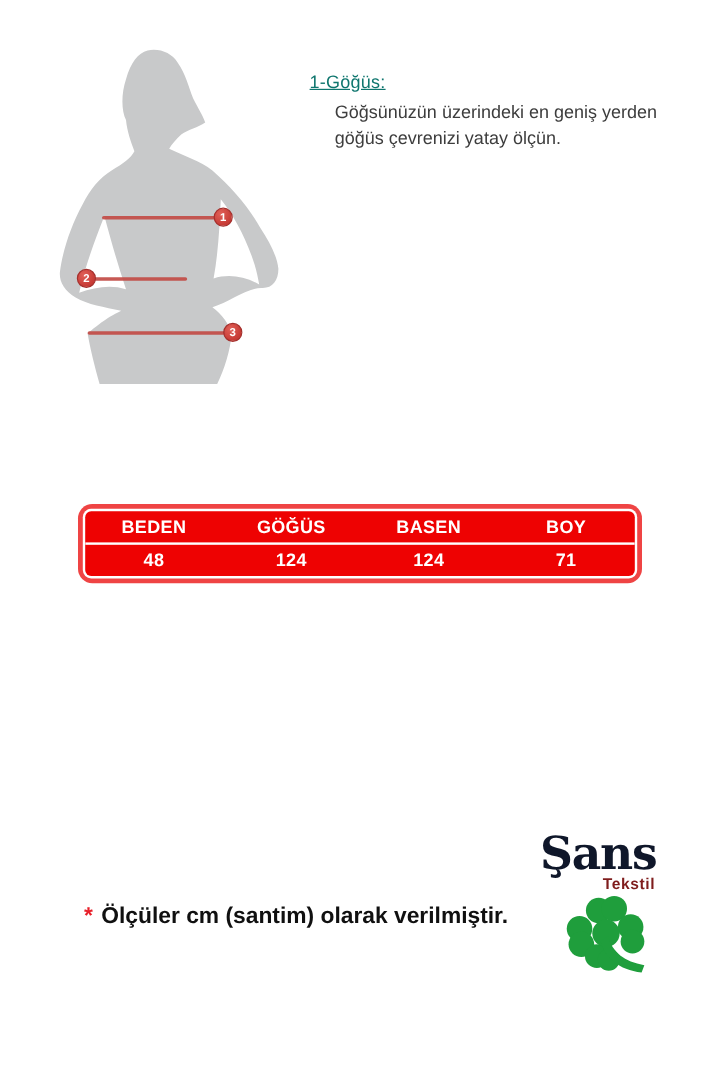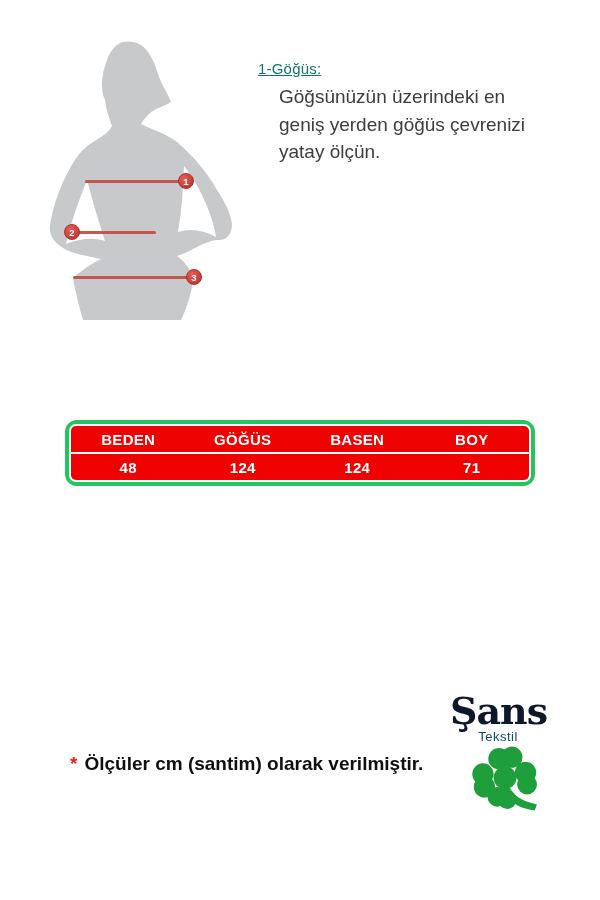--- a/index.html
+++ b/index.html
@@ -29,30 +29,30 @@
     box-sizing:border-box;
   }
 
   
   .section{position:absolute;left:258px;width:280px;}
   .section .heading{
     font-size:15px;color:#0f766e;font-weight:400;letter-spacing:.2px;text-decoration:underline;
   }
   .section .body{
     margin-left:21px;margin-top:6px;width:272px;
-    font-size:19px;line-height:1.45;color:#3d3d3d;
+    font-size:15px;line-height:1.45;color:#3d3d3d;
   }
   .section1{top:60px;}
   .section2{top:186px;}
   .section3{top:266px;}
 
   
   .size-table{
     position:absolute;left:65px;top:420px;width:470px;box-sizing:border-box;
-    background:#22c55e;border-radius:12px;padding:4px;
+    background:#ef4444;border-radius:12px;padding:4px;
   }
   .size-table .inner{
     background:#ffffff;border-radius:7px;padding:2px;
   }
   .size-table .rows{
     background:#ee0202;border-radius:5px;overflow:hidden;
   }
   .trow{
     display:grid;grid-template-columns:1fr 1fr 1fr 1fr;
     height:26px;align-items:center;
@@ -70,22 +70,22 @@
   }
   .footnote .star{color:#e8202a;margin-right:7px;}
 
   
   .brand-name{
     position:absolute;left:450px;top:692px;width:100px;
     font-family:"DejaVu Serif", serif;font-weight:bold;
     font-size:38px;line-height:1;color:#0f172a;letter-spacing:-1px;
   }
   .brand-sub{
-    position:absolute;left:450px;top:729px;width:96px;text-align:center;
-    font-size:13px;font-weight:normal;color:#0c4a6e;letter-spacing:.5px;
+    position:absolute;left:450px;top:729px;width:96px;text-align:right;
+    font-size:13px;font-weight:bold;color:#7f1d1d;letter-spacing:.5px;
   }
   .clover{position:absolute;left:466px;top:742px;}
 </style>
 </head>
 <body>
 
 <div class="page">
 
   <div class="figure-wrap">
     <svg width="205" height="290" viewBox="0 0 205 290">

